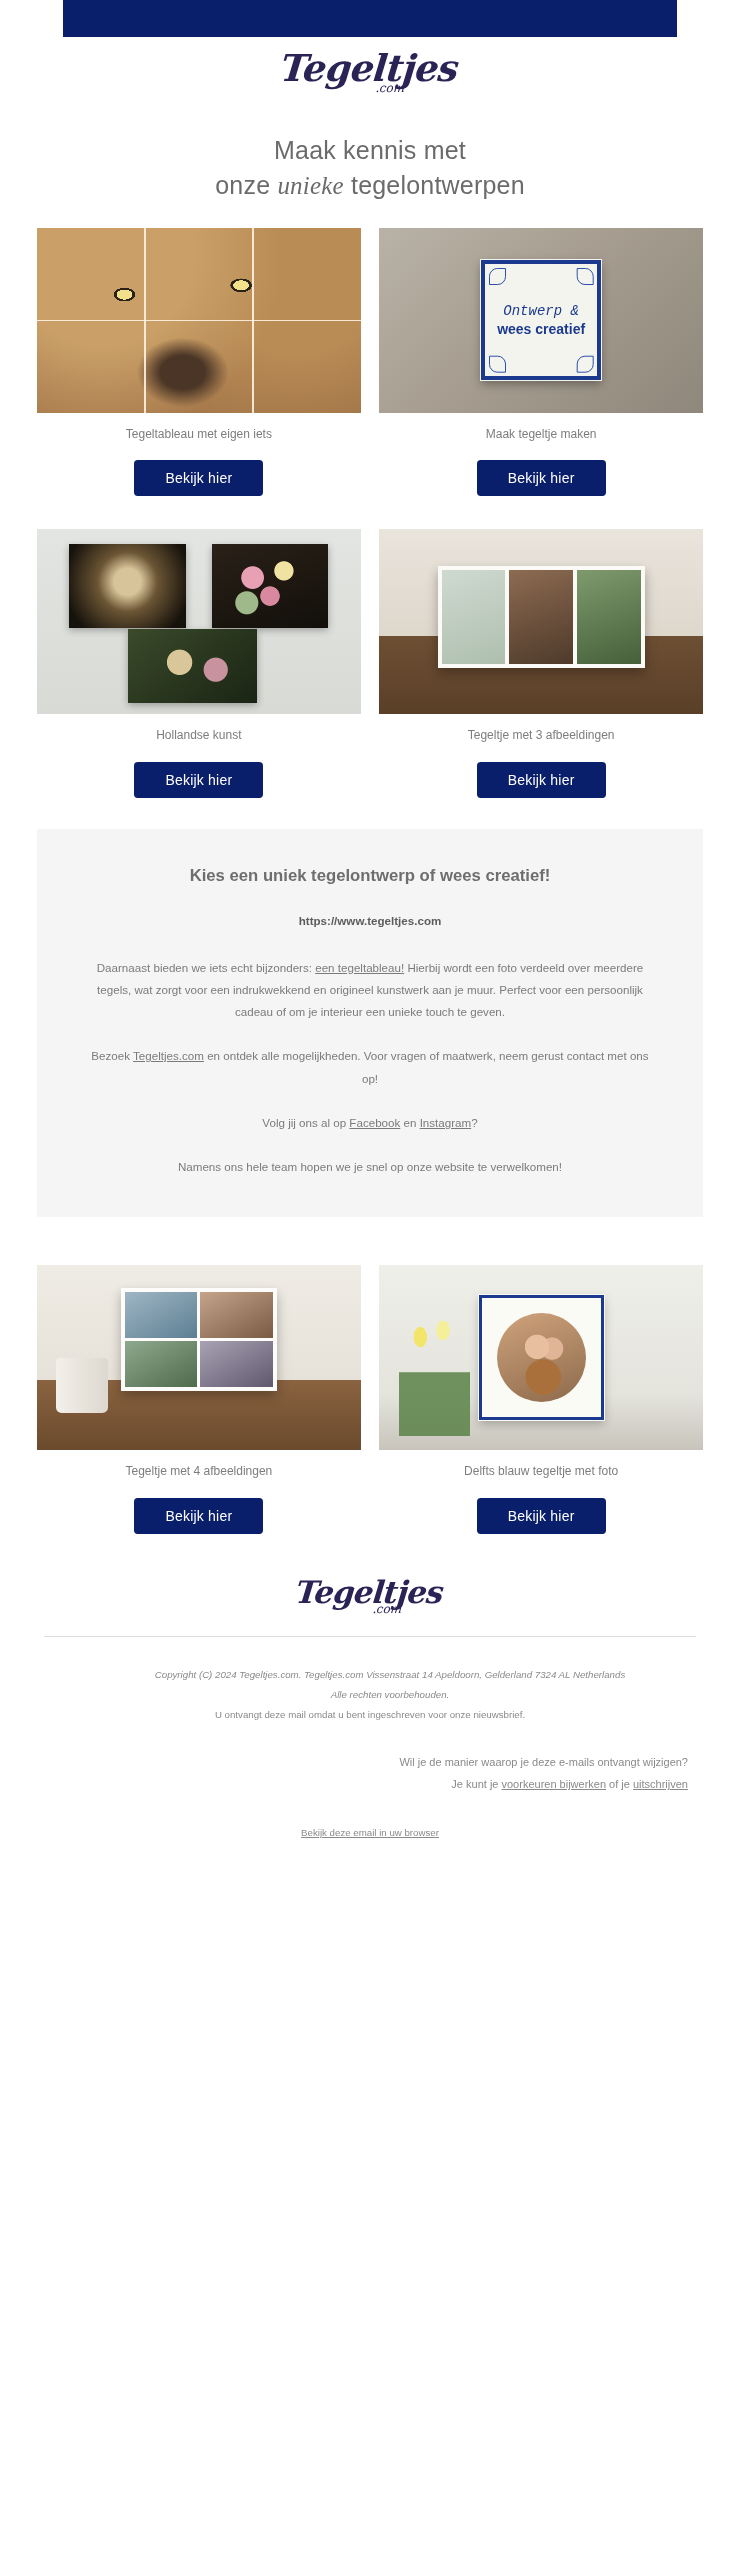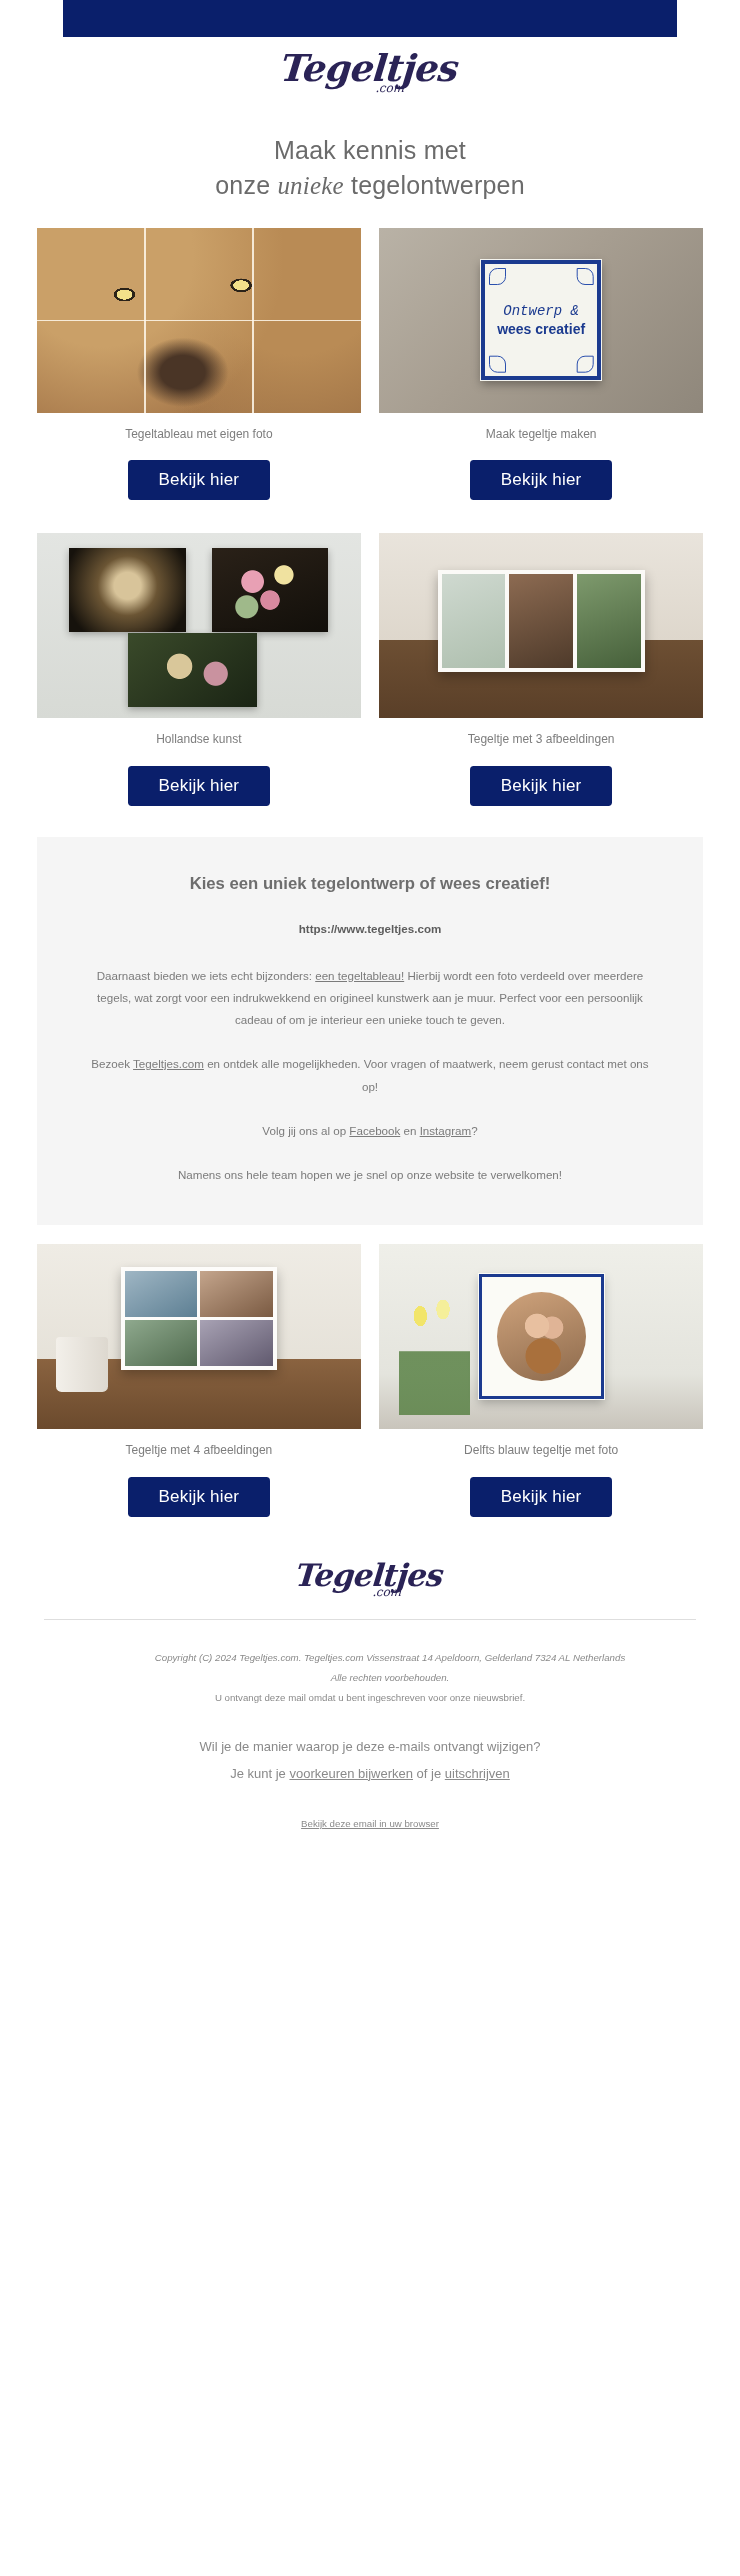--- a/index.html
+++ b/index.html
@@ -88,21 +88,21 @@
     color: #7d7d7d;
     padding: 13px 3.7px 0;
     line-height: 1.4;
   }
 
   .btn-wrap { text-align: center; padding: 17.6px 0 0; }
   .btn {
     display: inline-block;
     background: #0a1f6b;
     color: #ffffff;
-    font-size: 17px;
+    font-size: 14px;
     text-decoration: none;
     padding: 10.2px 31px;
     border-radius: 3.7px;
     border: none;
     cursor: pointer;
     font-family: "Liberation Sans", sans-serif;
     letter-spacing: 0.2px;
   }
 
   
@@ -281,23 +281,23 @@
   .divider { height: 0.9px; background: #dedede; margin: 0 44px; }
   .footer-text {
     text-align: center;
     padding: 28px 52px 5.6px;
     font-size: 9.7px;
     line-height: 2.05;
     color: #8a8a8a;
   }
   .footer-text .ital { font-style: italic; margin-left: 40px; }
   .footer-block2 {
-    text-align: center;
+    text-align: right;
     padding: 20.4px 52px 0;
-    font-size: 13px;
+    font-size: 11px;
     line-height: 2.05;
     color: #8a8a8a;
   }
   .footer-block3 {
     text-align: center;
     padding: 31px 52px 37px;
     font-size: 9.7px;
     color: #8a8a8a;
   }
   .footer-text a, .footer-block2 a, .footer-block3 a {
@@ -320,21 +320,21 @@
     <span>Maak kennis met</span><br>
     <span>onze </span><span class="italic-serif">unieke</span><span> tegelontwerpen</span>
   </h1>
 
   <div class="product-row">
     <div class="product-cell">
       <div class="thumb">
         <div class="img-lion"></div>
         <div class="tilegrid"></div>
       </div>
-      <div class="caption">Tegeltableau met eigen foto</div>
+      <div class="caption">Tegeltableau met eigen iets</div>
       <div class="btn-wrap">
         <a class="btn" href="#">Bekijk hier</a>
       </div>
     </div>
 
     <div class="product-cell">
       <div class="thumb">
         <div class="img-delft-design">
           <div class="delft-tile">
             <span class="corner c1"></span>
@@ -398,21 +398,21 @@
       <span>Bezoek </span><a href="#" class="u-link">Tegeltjes.com</a><span> en ontdek alle mogelijkheden. Voor vragen of maatwerk, neem gerust contact met ons op!</span>
     </p>
 
     <p class="info-p">
       <span>Volg jij ons al op </span><a href="#" class="u-link">Facebook</a><span> en </span><a href="#" class="u-link">Instagram</a><span>?</span>
     </p>
 
     <p class="info-p">Namens ons hele team hopen we je snel op onze website te verwelkomen!</p>
   </div>
 
-  <div class="product-row" style="margin-top:19px;">
+  <div class="product-row" style="margin-top:48px;">
     <div class="product-cell">
       <div class="thumb">
         <div class="img-4afb">
           <div class="grid4">
             <div></div>
               <div></div>
               <div></div>
               <div></div>
           </div>
           <div class="jar"></div>

